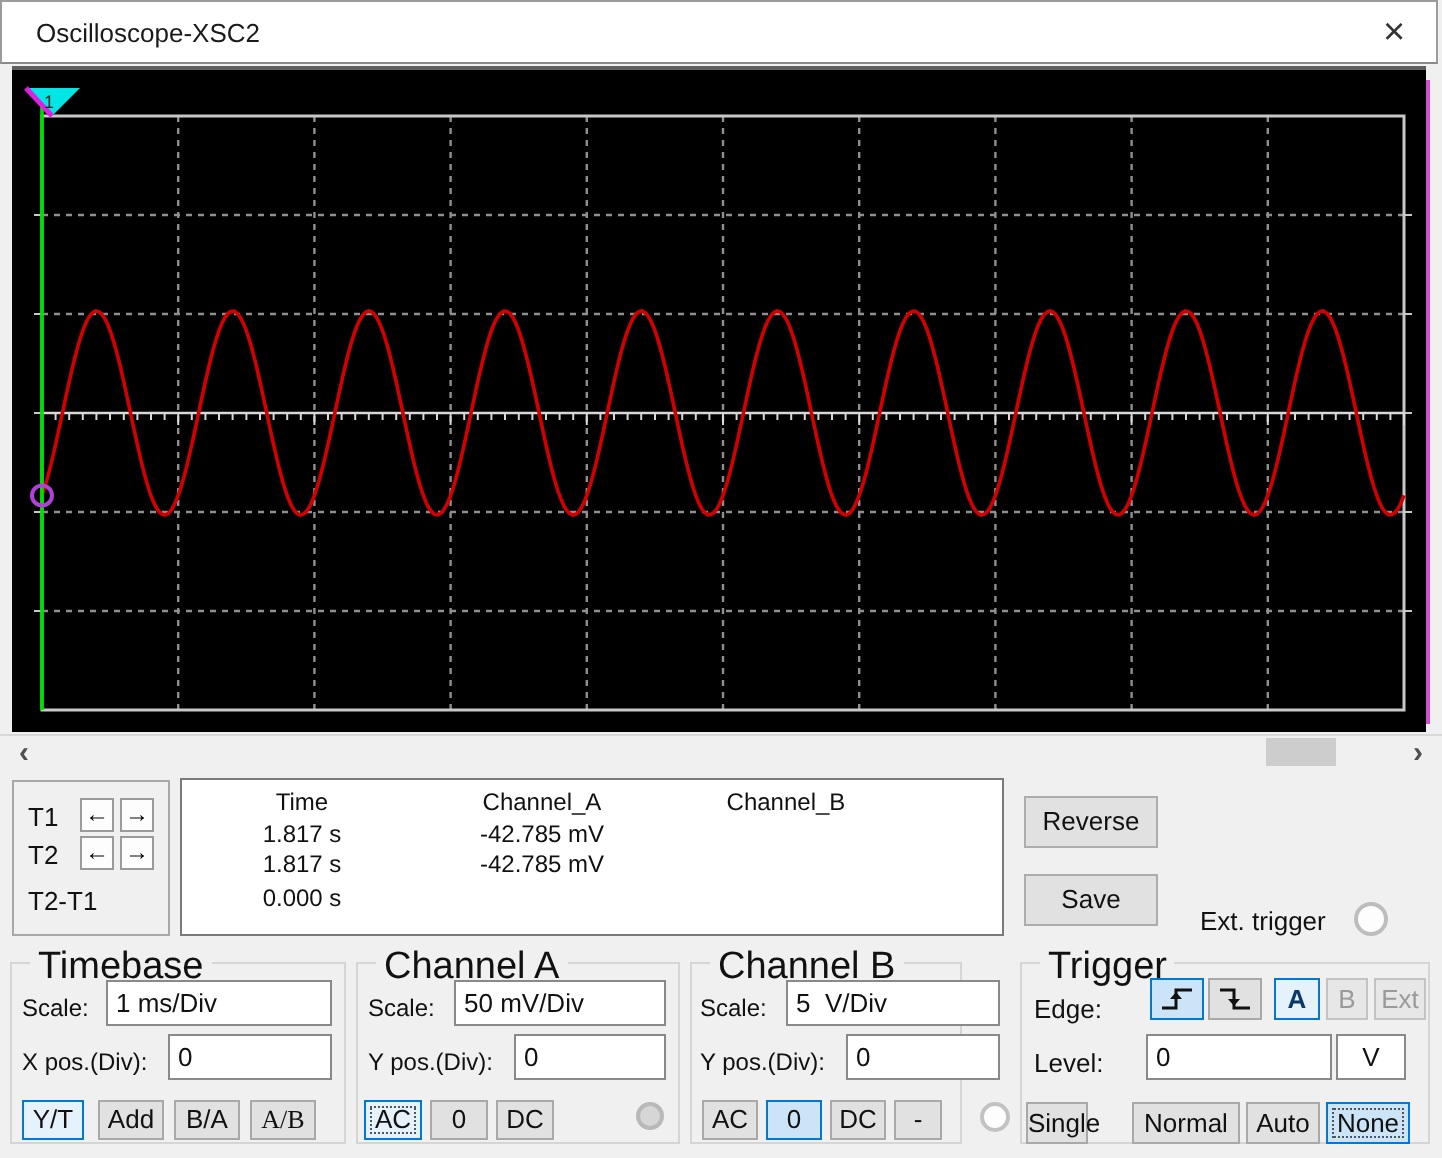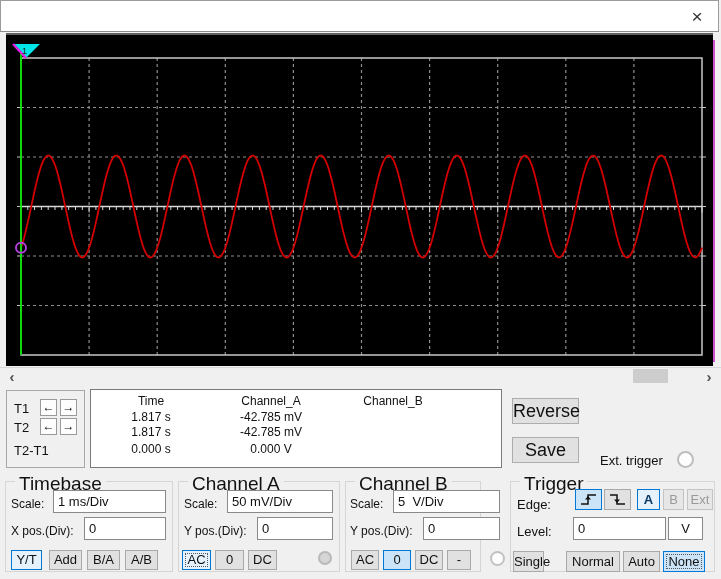--- a/index.html
+++ b/index.html
@@ -35,21 +35,21 @@
              box-sizing:border-box;text-align:center;line-height:15px;font-weight:bold;
              font-size:12px;color:#000;}
   .data-box{left:90px;top:389px;width:412px;height:79px;background:#fff;
             border:1px solid #7a7a7a;box-sizing:border-box;font-size:12px;}
   .mcol{position:absolute;text-align:center;}
   .mc1{left:2px;width:116px;}
   .mc2{left:120px;width:120px;}
   .mc3{left:242px;width:120px;}
   .mrow0{top:4px;} .mrow1{top:20px;} .mrow2{top:35px;} .mrow3{top:52px;}
   .side-btn{width:67px;height:26px;background:#e1e1e1;border:1px solid #adadad;
-            box-sizing:border-box;text-align:center;line-height:24px;font-size:18px;}
+            box-sizing:border-box;text-align:center;line-height:24px;font-size:13px;}
   .ext-trigger-label{left:600px;top:453px;font-size:13px;}
   .ext-trigger-circle{left:677px;top:451px;width:17px;height:17px;border-radius:50%;
                       background:#fdfdfd;border:2px solid #bdbdbd;box-sizing:border-box;}
   
   .grp{border:1px solid #d5d5d5;box-sizing:border-box;background:#f0f0f0;}
   .grp-title{position:absolute;top:-9px;left:9px;background:#f0f0f0;padding:0 4px;font-size:19px;}
   .fld-label{position:absolute;font-size:12px;white-space:nowrap;}
   .inp{position:absolute;height:23px;background:#fff;border:1px solid #898989;
        box-sizing:border-box;font-family:"Liberation Sans",sans-serif;font-size:13px;
        padding:0 4px;color:#111;}
@@ -64,20 +64,21 @@
             box-sizing:border-box;display:flex;align-items:center;justify-content:center;}
   .edge-btn.sel{background:#cce4f7;border:1px solid #0078d7;}
 </style>
 </head>
 <body>
 
 <div class="abs top-sliver"></div>
 <div class="abs top-sliver-notch"></div>
 
 <div class="abs titlebar">
+  <div class="abs title-text">Oscilloscope-XSC2</div>
   <div class="abs close-btn">×</div>
 </div>
 
 <div class="abs scope-frame">
   <svg id="scope-svg" width="707" height="331" style="position:absolute;left:0;top:0;">
       <line x1="83.1" y1="23" x2="83.1" y2="320" stroke="#8f8f8f" stroke-width="1.2" stroke-dasharray="3,3"></line>
       <line x1="151.2" y1="23" x2="151.2" y2="320" stroke="#8f8f8f" stroke-width="1.2" stroke-dasharray="3,3"></line>
       <line x1="219.29999999999998" y1="23" x2="219.29999999999998" y2="320" stroke="#8f8f8f" stroke-width="1.2" stroke-dasharray="3,3"></line>
       <line x1="287.4" y1="23" x2="287.4" y2="320" stroke="#8f8f8f" stroke-width="1.2" stroke-dasharray="3,3"></line>
       <line x1="355.5" y1="23" x2="355.5" y2="320" stroke="#8f8f8f" stroke-width="1.2" stroke-dasharray="3,3"></line>
@@ -232,40 +233,39 @@
   <div class="mcol mc1 mrow0">Time</div>
   <div class="mcol mc2 mrow0">Channel_A</div>
   <div class="mcol mc3 mrow0">Channel_B</div>
   <div class="mcol mc1 mrow1">1.817 s</div>
   <div class="mcol mc2 mrow1">-42.785 mV</div>
   <div class="mcol mc3 mrow1"></div>
   <div class="mcol mc1 mrow2">1.817 s</div>
   <div class="mcol mc2 mrow2">-42.785 mV</div>
   <div class="mcol mc3 mrow2"></div>
   <div class="mcol mc1 mrow3">0.000 s</div>
-  <div class="mcol mc2 mrow3">0.000 V</div>
   <div class="mcol mc3 mrow3"></div>
 </div>
 
 <div class="abs side-btn" style="left:512px;top:398px;">Reverse</div>
 <div class="abs side-btn" style="left:512px;top:437px;">Save</div>
 <div class="abs ext-trigger-label">Ext. trigger</div>
 <div class="abs ext-trigger-circle"></div>
 
 <div class="abs grp" style="left:5px;top:481px;width:168px;height:91px;">
   <span class="grp-title">Timebase</span>
 </div>
 <div class="abs fld-label" style="left:11px;top:497px;">Scale:</div>
 <input class="inp" style="left: 53px; top: 490px; width: 113px;" value="1 ms/Div">
 <div class="abs fld-label" style="left:11px;top:524px;">X pos.(Div):</div>
 <input class="inp" style="left: 84px; top: 517px; width: 82px;" value="0">
 <div class="tbtn sel" style="left:11px;top:550px;width:31px;">Y/T</div>
 <div class="tbtn" style="left:49px;top:550px;width:33px;">Add</div>
 <div class="tbtn" style="left:87px;top:550px;width:33px;">B/A</div>
-<div class="tbtn" style="left:125px;top:550px;width:33px;">A/B</div>
+<div class="tbtn" style="left:125px;top:550px;width:33px;font-family:Liberation Serif, serif;">A/B</div>
 
 <div class="abs grp" style="left:178px;top:481px;width:162px;height:91px;">
   <span class="grp-title">Channel A</span>
 </div>
 <div class="abs fld-label" style="left:184px;top:497px;">Scale:</div>
 <input class="inp" style="left: 227px; top: 490px; width: 106px;" value="50 mV/Div">
 <div class="abs fld-label" style="left:184px;top:524px;">Y pos.(Div):</div>
 <input class="inp" style="left: 257px; top: 517px; width: 76px;" value="0">
 <div class="tbtn sel focus" style="left:182px;top:550px;width:29px;">AC</div>
 <div class="tbtn" style="left:215px;top:550px;width:29px;">0</div>

